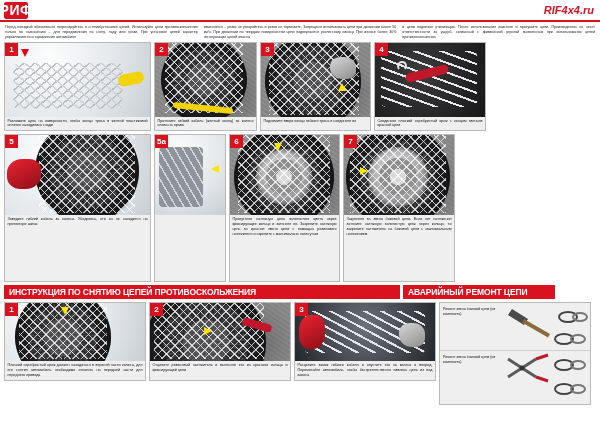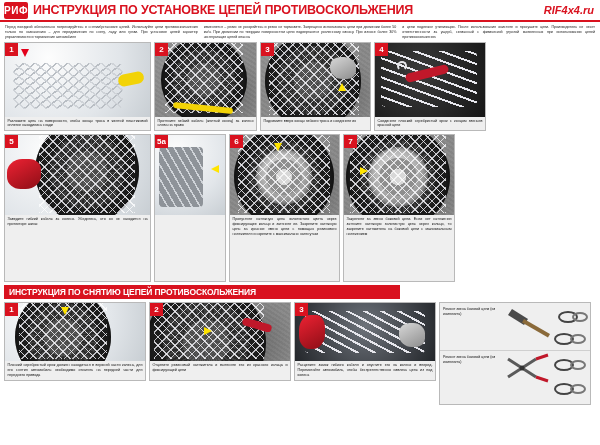--- a/index.html
+++ b/index.html
@@ -18,21 +18,21 @@
     position:relative;
     height:22px;
     background:#ffffff;
     border-bottom:2px solid #d9121f;
     display:flex; align-items:center;
     padding:0 4px;
   }
   .logo {
     width:24px; height:17px; border-radius:2px;
     background:#d9121f; color:#fff;
-    font-size:10px; font-weight:bold; letter-spacing:.5px;
+    font-size:14px; font-weight:bold; letter-spacing:.5px;
     display:flex; align-items:center; justify-content:center;
     margin-right:5px;
     font-family:"Liberation Sans", sans-serif;
   }
   .header-title {
     color:#d9121f; font-weight:bold; font-size:12.5px;
     letter-spacing:-.2px; white-space:nowrap;
   }
   .header-site {
     margin-left:auto; color:#d9121f; font-weight:bold;
@@ -169,21 +169,20 @@
   .bar-row { display:flex; gap:3px; }
   .bar-row > .secbar { flex:none; }
 </style>
 </head>
 <body>
 
 <div class="page">
 
   <div class="header">
     <div class="logo">РИФ</div>
-    <div class="header-title">ИНСТРУКЦИЯ ПО УСТАНОВКЕ ЦЕПЕЙ ПРОТИВОСКОЛЬЖЕНИЯ</div>
     <div class="header-site">RIF4x4.ru</div>
   </div>
 
   <div class="intro">
     <div class="col">Перед поездкой обязательно потренируйтесь в снятии/установке цепей. Используйте цепи противоскольжения только по назначению – для передвижения по снегу, льду или грязи. При установке цепей характер управляемости и торможение автомобиля</div>
     <div class="col">изменяется – резко не ускоряйтесь и резко не тормозите. Запрещено использовать цепи при движении более 50 км/ч. При движении по твердым поверхностям цепи подвергаются усиленному износу. При износе более 30% эксплуатация цепей опасна</div>
     <div class="col">и цепи подлежат утилизации. После использования очистите и просушите цепи. Производитель не несет ответственности за ущерб, связанный с физической утратой выявленных при использовании цепей противоскольжения.</div>
   </div>
 
   <div class="main">
@@ -291,20 +290,21 @@
           <div class="arrow-yellow arr-right-yellow" style="left:16px;top:32px"></div>
         </div>
         <div class="cap" style="height:66px">Закрепите за звено боковой цепи. Если нет натяжения затяните натяжную золотистую цепь через кольцо, то закрепите натяжитель на боковой цепи с максимальным натяжением</div>
       </div>
 
     </div>
   </div>
 
   <div class="bar-row" style="padding:0 4px; gap:3px">
     <div class="secbar" style="width:396px">ИНСТРУКЦИЯ ПО СНЯТИЮ ЦЕПЕЙ ПРОТИВОСКОЛЬЖЕНИЯ</div>
+    <div class="secbar" style="width:152px">АВАРИЙНЫЙ РЕМОНТ ЦЕПИ</div>
   </div>
 
   <div class="bottom" style="margin-top:3px">
 
     <div class="bleft">
       <div class="row">
 
         <div class="cell" style="width:142px">
           <div class="photo" style="height:58px">
             <div class="snowbg"></div>

